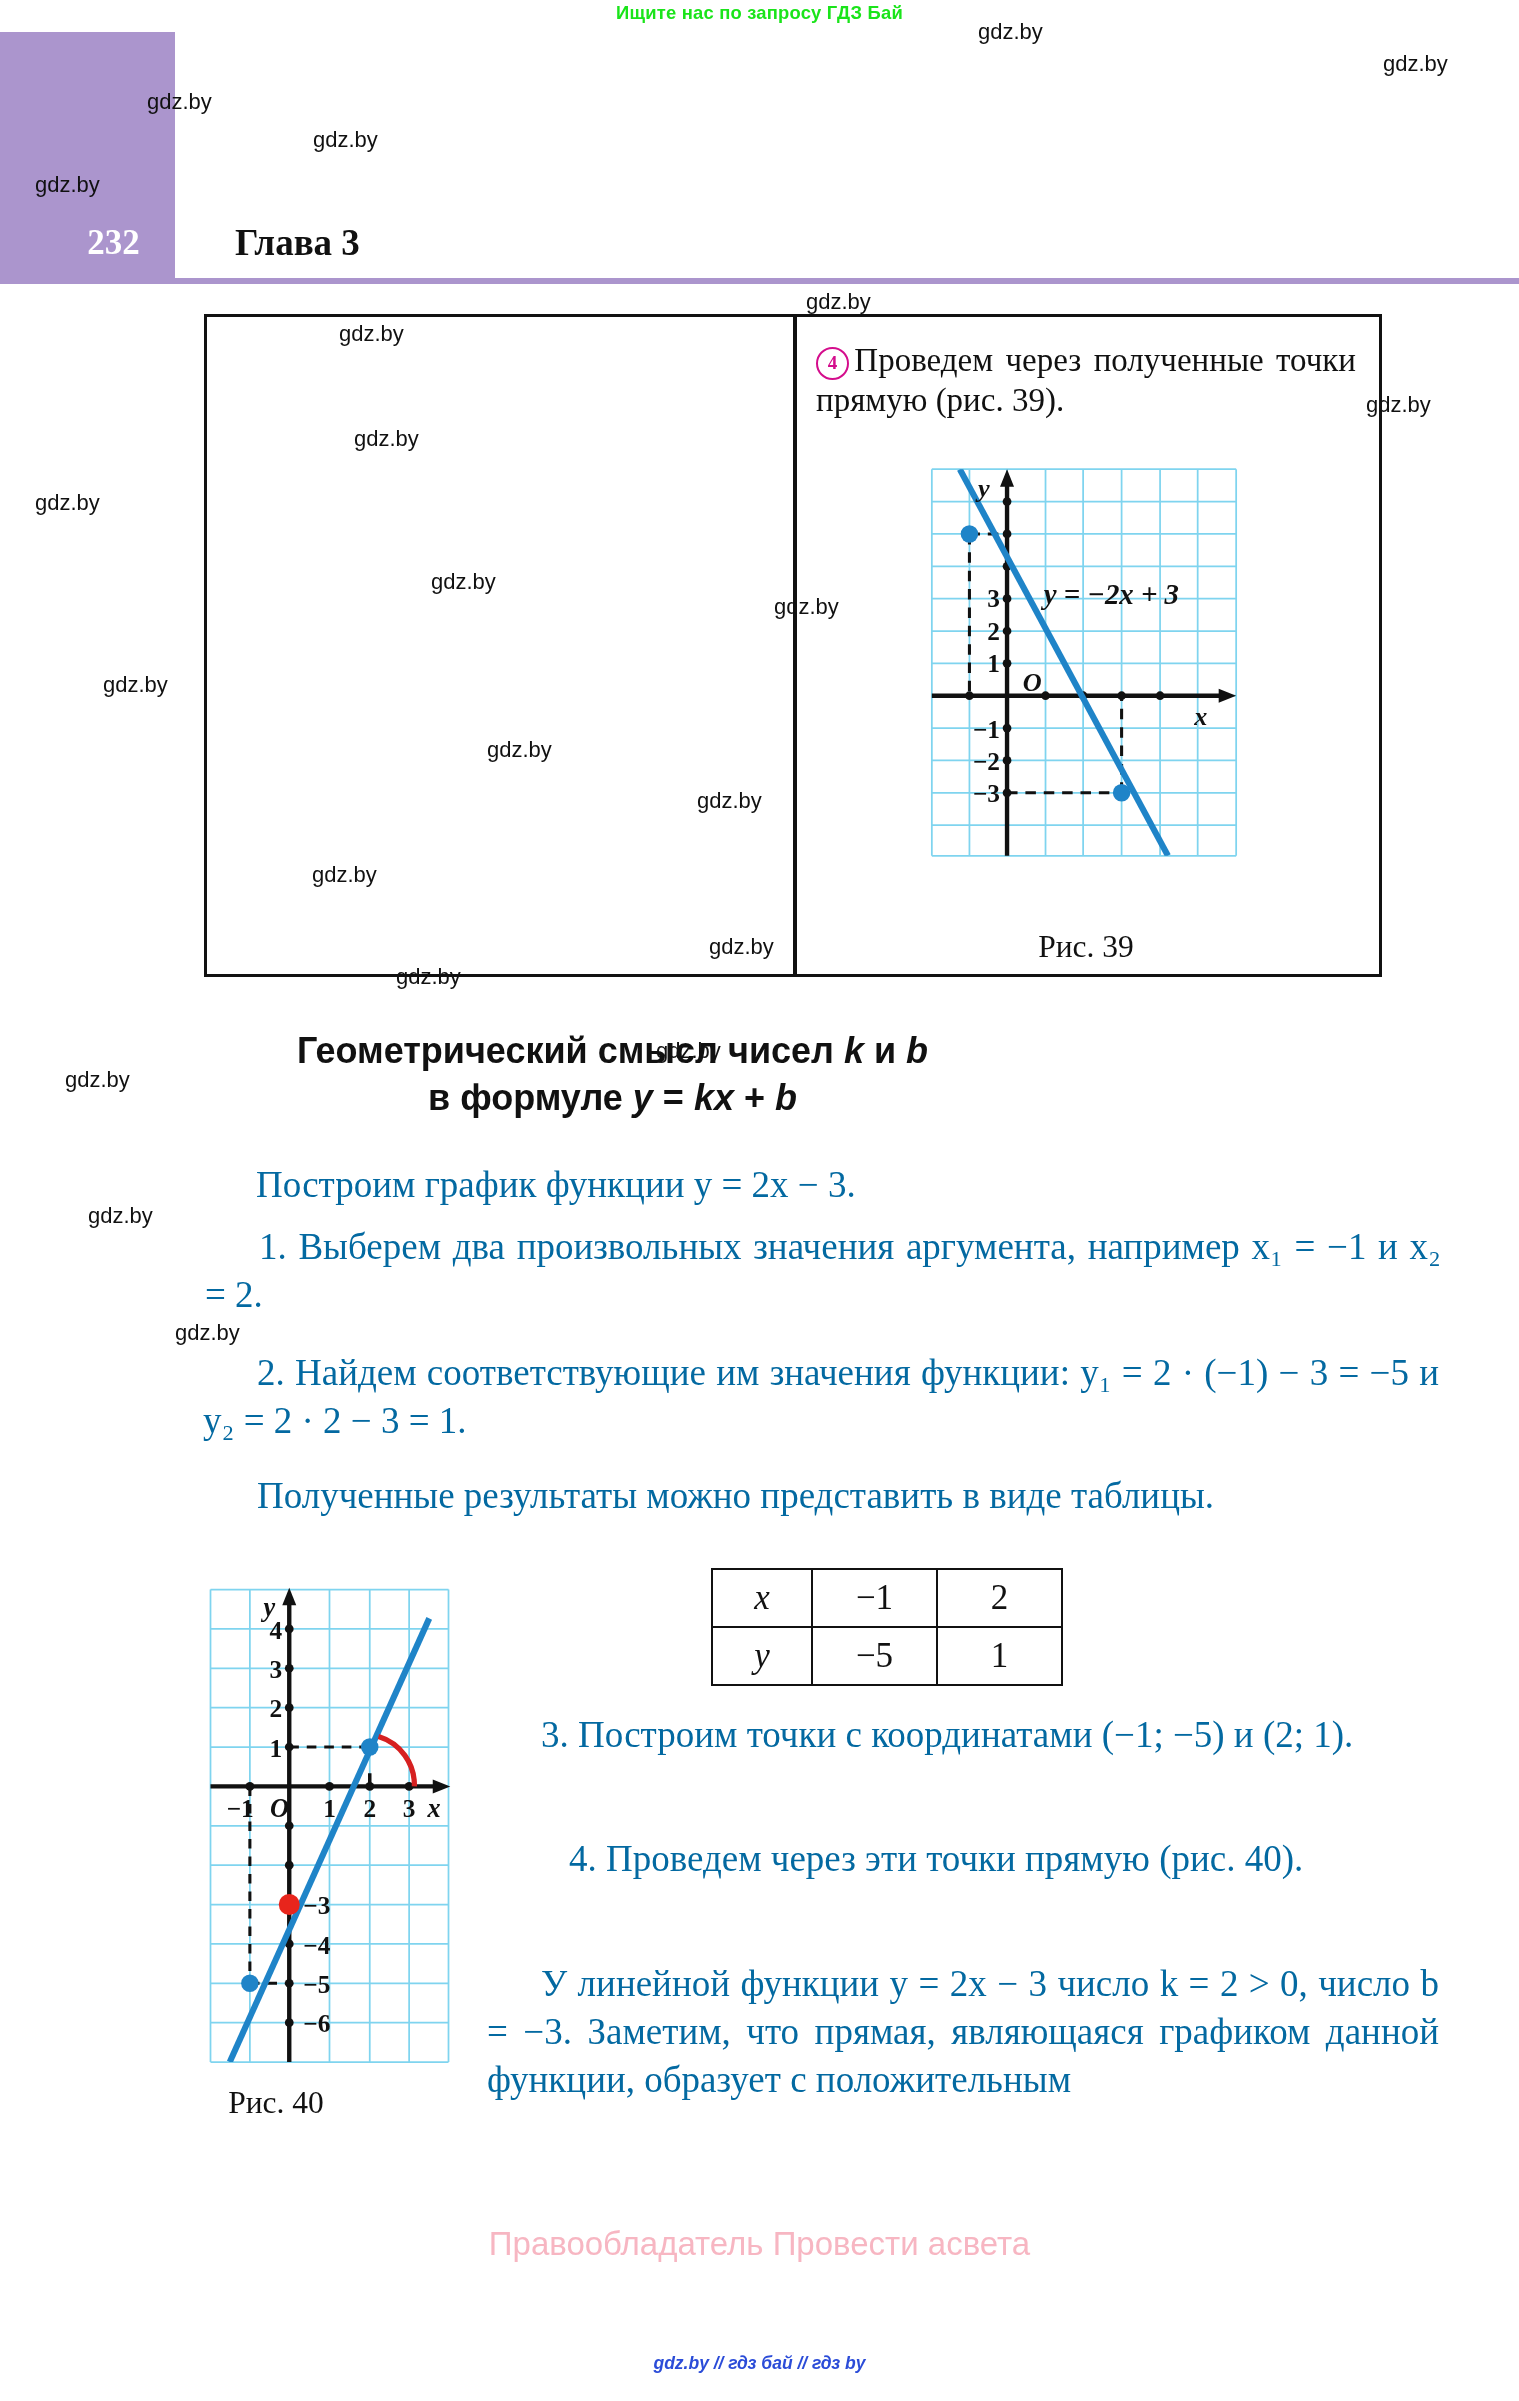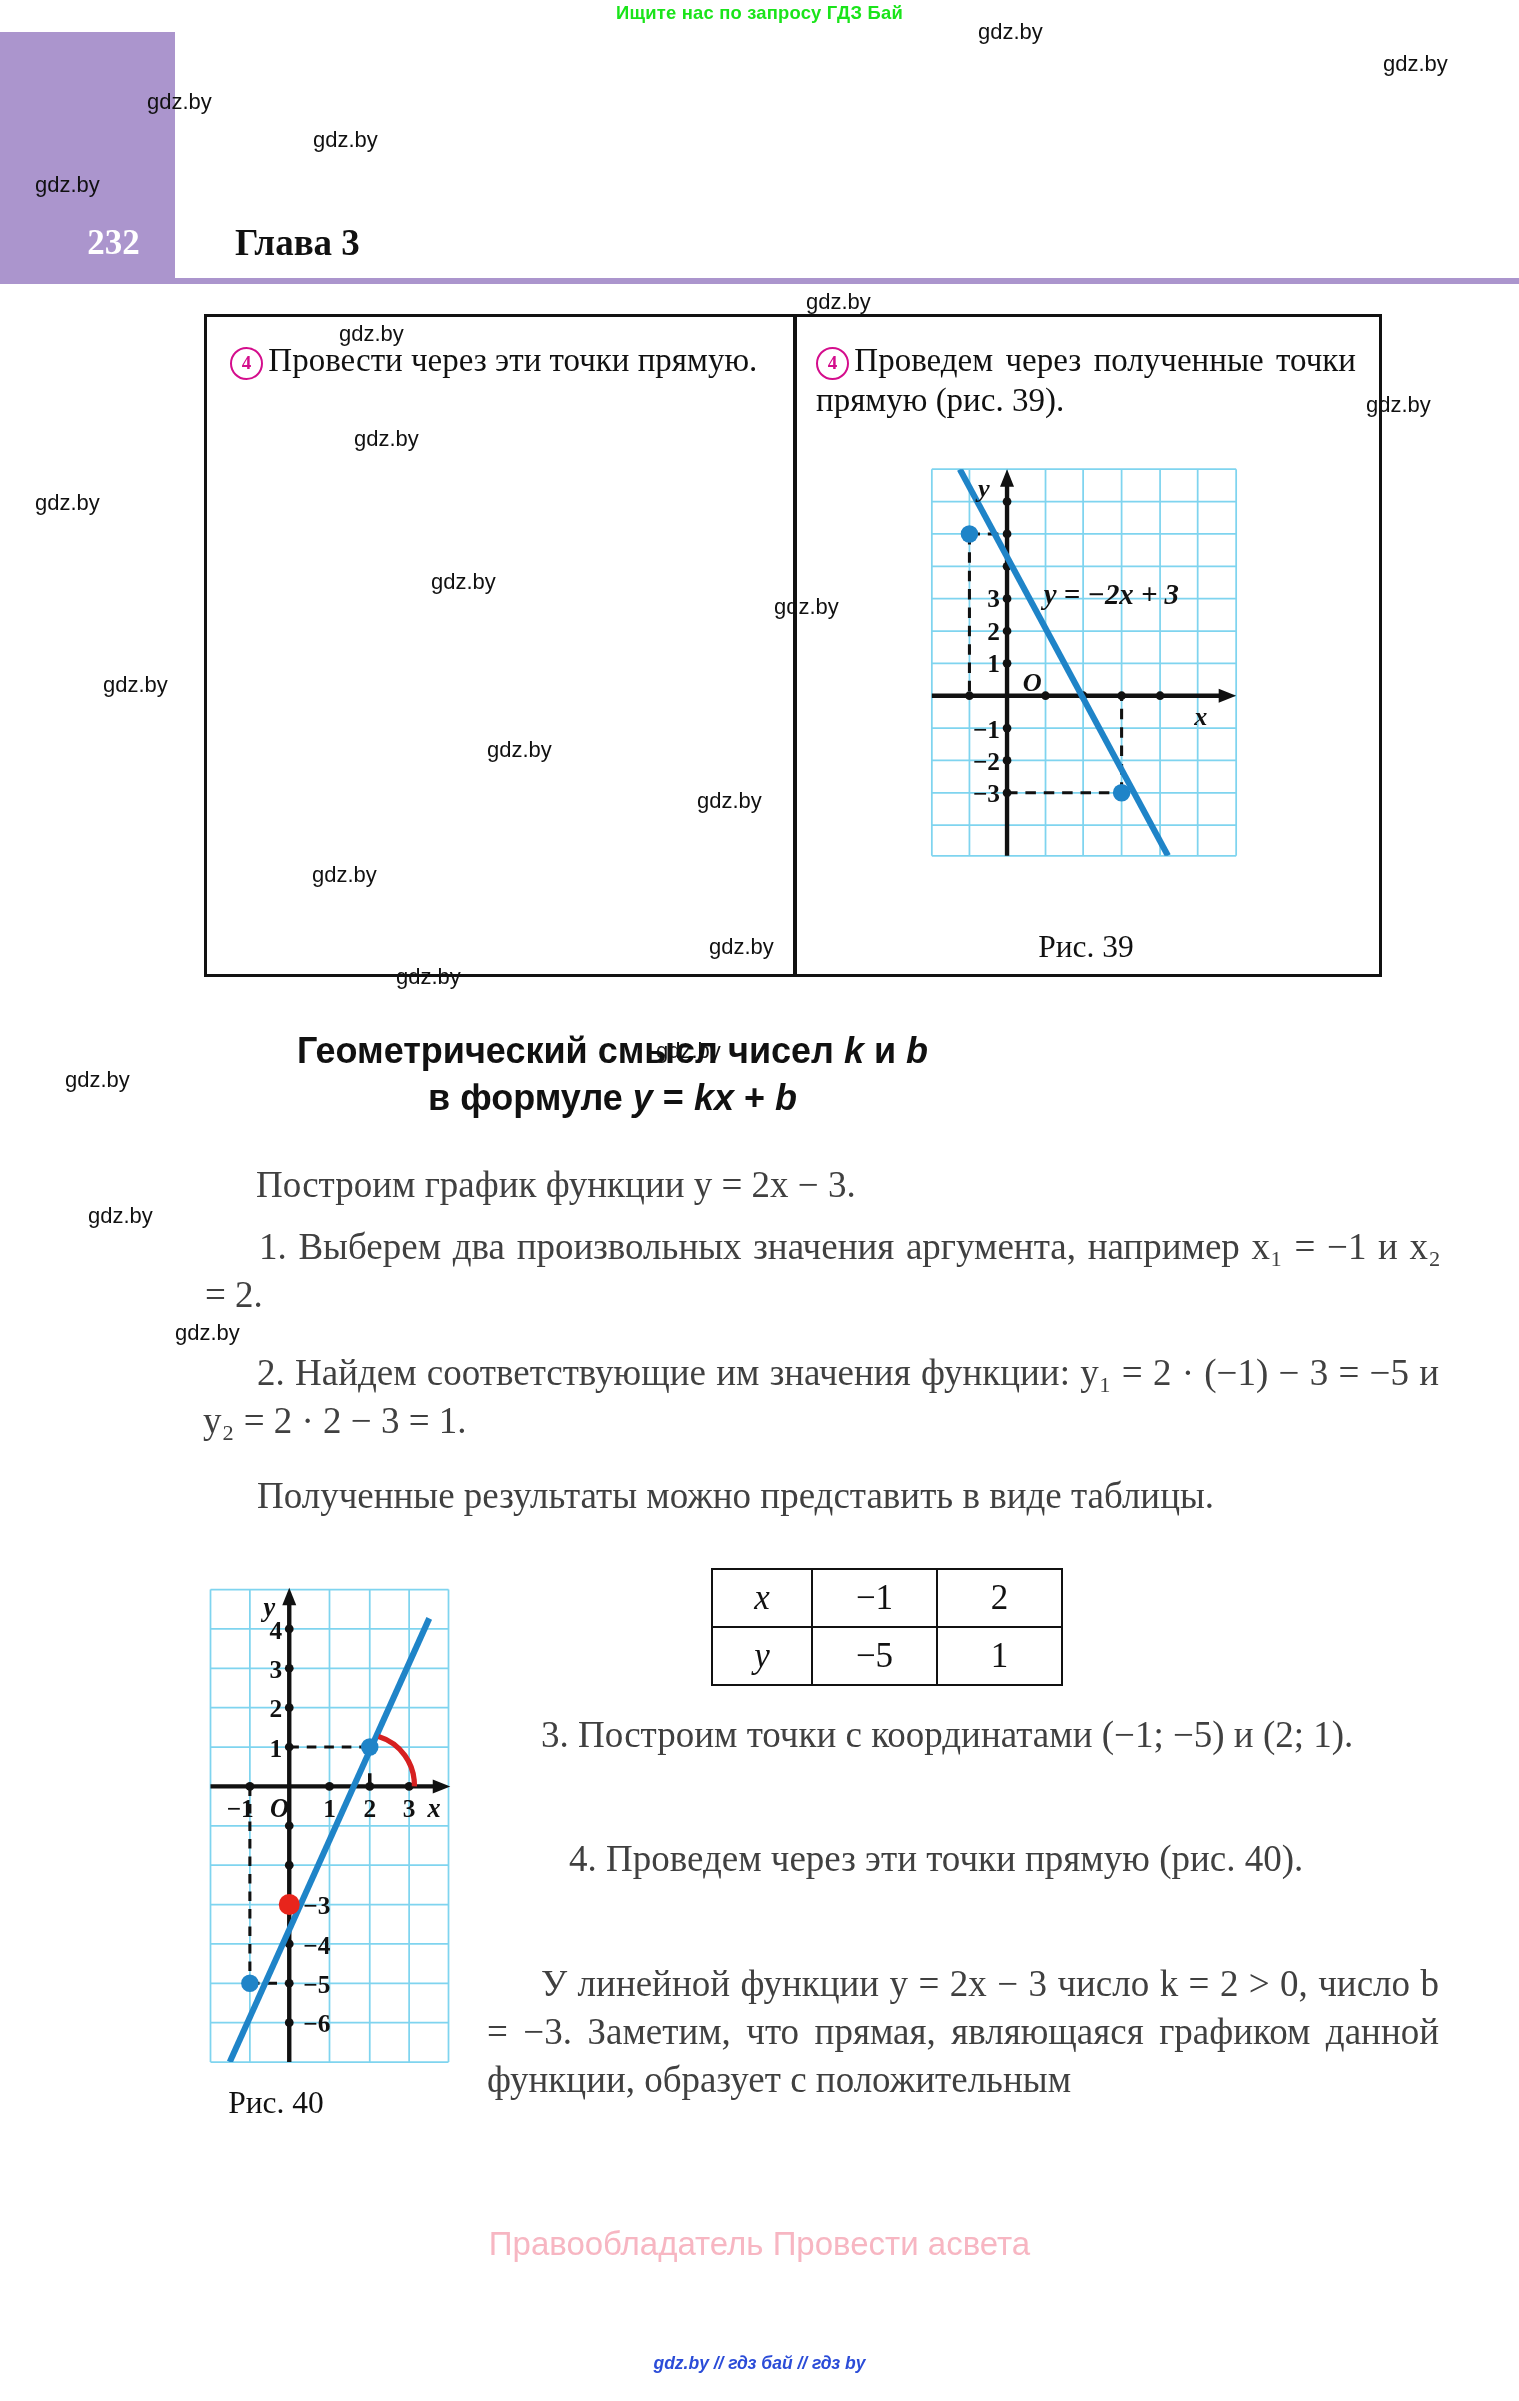--- a/index.html
+++ b/index.html
@@ -96,21 +96,21 @@
     font-family:"Liberation Sans", sans-serif;
     font-weight:bold;font-size:36px;line-height:1.30;
     color:#111;
   }
   #sect-head i{font-family:"Liberation Sans", sans-serif;font-style:italic;}
   
   .bodyp{
     position:absolute;
     font-family:"Liberation Serif", serif;
     font-size:37px;line-height:1.30;
-    color:#404040;
+    color:#0369a1;
     text-align:justify;
   }
   
   #vtable{
     position:absolute;left:711px;top:1568px;
     border-collapse:collapse;
   }
   #vtable td{
     border:2.6px solid #111;
     width:121px;height:54px;
@@ -147,25 +147,20 @@
 <div id="promo">Ищите нас по запросу ГДЗ Бай</div>
 
 <div id="hdr-block"></div>
 <div id="page-num">232</div>
 <div id="chapter">Глава 3</div>
 <div id="hdr-rule"></div>
 
 <div id="framed">
   <div class="divider"></div>
 
-  <div class="fcol" id="fcol-left">
-    <div class="step-txt">
-      <span class="circnum">4</span><span>Провести через эти точки прямую.</span>
-    </div>
-  </div>
 
   <div class="fcol" id="fcol-right">
     <div class="step-txt">
       <span class="circnum">4</span><span>Проведем через полученные точки прямую (рис. 39).</span>
     </div>
 
     <svg class="fig-svg" style="left:121px;top:140px;" width="333" height="411" viewBox="0 0 380 470">
 
       <defs>
         <clipPath id="clip39">

